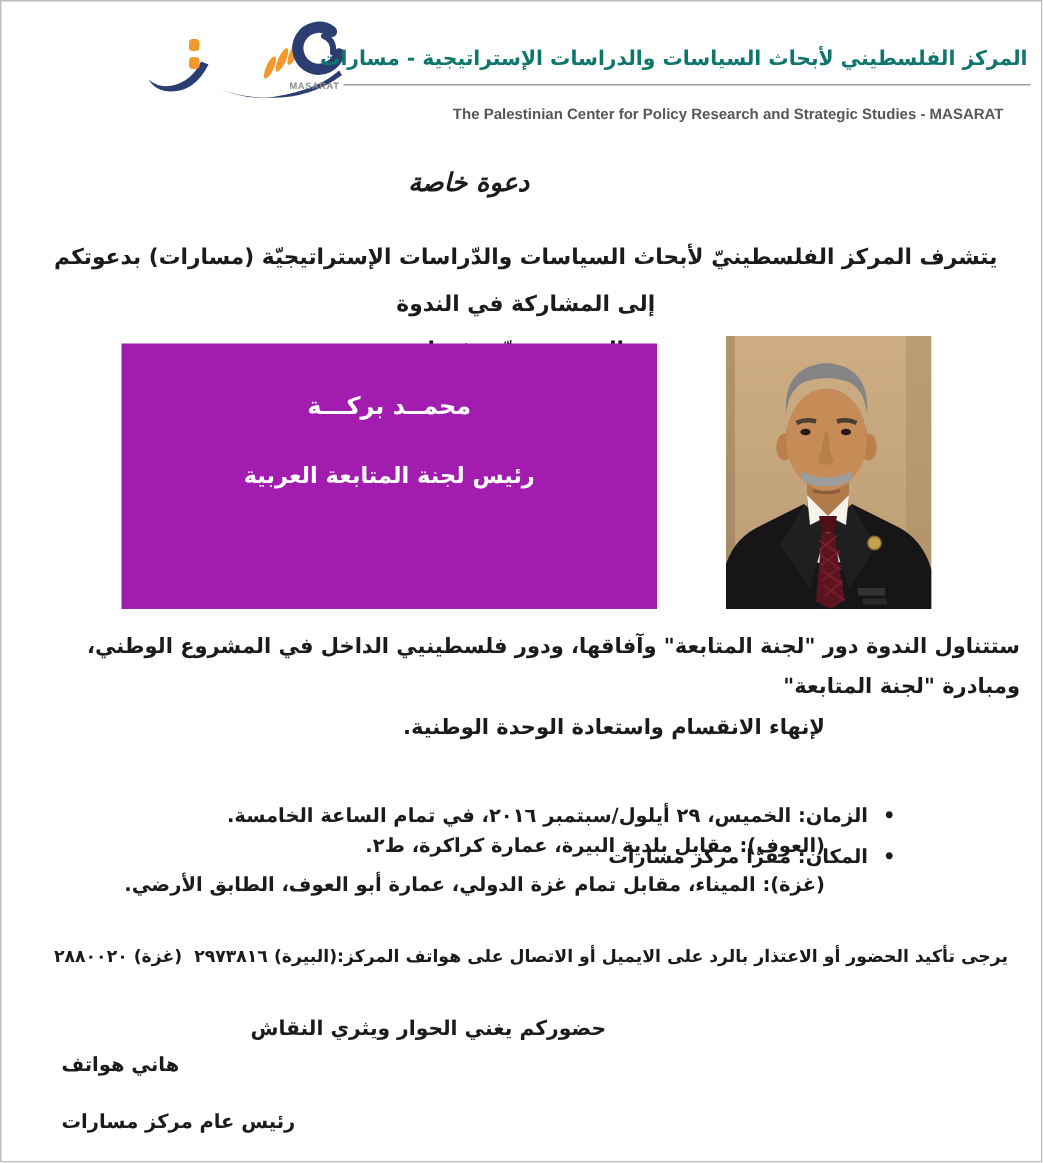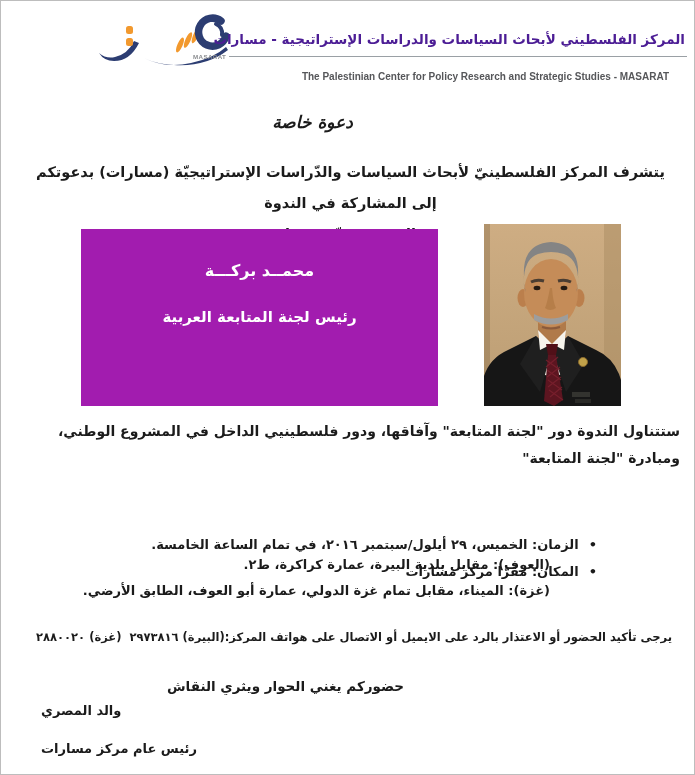--- a/index.html
+++ b/index.html
@@ -3,21 +3,21 @@
 <meta charset="utf-8">
 <style>
   html,body{margin:0;padding:0;background:#ffffff;}
   .page{
     position:relative;width:695px;height:775px;box-sizing:border-box;
     background:#ffffff;border:1px solid #bdbdbd;overflow:hidden;
     font-family:"DejaVu Sans","Liberation Sans",sans-serif;
     font-weight:700;color:#1b1b1b;
   }
   .logo{position:absolute;left:95px;top:8px;width:150px;height:60px;}
-  .org-ar{position:absolute;top:30px;right:9px;font-size:13.5px;color:#4c1d95;direction:rtl;}
+  .org-ar{position:absolute;top:30px;right:9px;font-size:13.5px;color:#0f766e;direction:rtl;}
   .header-divider{position:absolute;top:55px;left:228px;right:7px;border-top:1.5px solid #9aa0a5;}
   .org-en{position:absolute;top:58px;right:25px;font-size:10px;color:#56575a;font-family:Liberation Sans, sans-serif;margin-top:12px;}
   .doc-title{position:absolute;top:111px;left:0;right:70px;text-align:center;font-size:17px;direction:rtl;font-style:italic;}
   .intro{position:absolute;top:156px;left:20px;right:14px;text-align:center;font-size:14.5px;line-height:31px;direction:rtl;}
   .speaker-box{position:absolute;left:80px;top:228px;width:357px;height:177px;background:#a21caf;color:#ffffff;text-align:center;direction:rtl;box-sizing:border-box;padding-top:32px;}
   .speaker-name{font-size:16px;}
   .speaker-title{margin-top:28px;font-size:15px;}
   .photo{position:absolute;left:483px;top:223px;width:137px;height:182px;}
   .topic{position:absolute;top:417px;left:20px;right:14px;text-align:right;font-size:14px;line-height:27px;direction:rtl;}
   .topic-line2{margin-right:130px;}
@@ -108,35 +108,36 @@
         <path d="M77 153 L64 163"></path>
         <path d="M78 163 L66 173"></path>
     </g>
     <circle cx="99" cy="138" r="4.5" fill="#c2a24a" stroke="#87682c" stroke-width="1"></circle>
     <rect x="88" y="168" width="18" height="5" fill="#33332f"></rect>
     <rect x="91" y="175" width="16" height="4" fill="#2a2a27"></rect>
   </svg>
 
   <div class="topic">
     <div>ستتناول الندوة دور "لجنة المتابعة" وآفاقها، ودور فلسطينيي الداخل في المشروع الوطني، ومبادرة "لجنة المتابعة"</div>
+    <div class="topic-line2">لإنهاء الانقسام واستعادة الوحدة الوطنية.</div>
   </div>
 
   <div class="bullets">
     <div class="bullet-item">
       <span class="blt">•</span><span>الزمان: الخميس، ٢٩ أيلول/سبتمبر ٢٠١٦، في تمام الساعة الخامسة.</span>
     </div>
     <div class="bullet-item">
       <span class="blt">•</span><span>المكان: مقرّا مركز مسارات</span>
     </div>
   </div>
 
   <div class="locations">
     <div>(العوف): مقابل بلدية البيرة، عمارة كراكرة، ط٢.</div>
     <div>(غزة): الميناء، مقابل تمام غزة الدولي، عمارة أبو العوف، الطابق الأرضي.</div>
   </div>
 
   <div class="rsvp">يرجى تأكيد الحضور أو الاعتذار بالرد على الايميل أو الاتصال على هواتف المركز:(البيرة) ٢٩٧٣٨١٦  (غزة) ٢٨٨٠٠٢٠</div>
 
   <div class="tagline">حضوركم يغني الحوار ويثري النقاش</div>
-  <div class="sig-name">والد المصري</div>
+  <div class="sig-name">هاني هواتف</div>
   <div class="sig-title">رئيس عام مركز مسارات</div>
 
 </div>
 
 </body></html>

